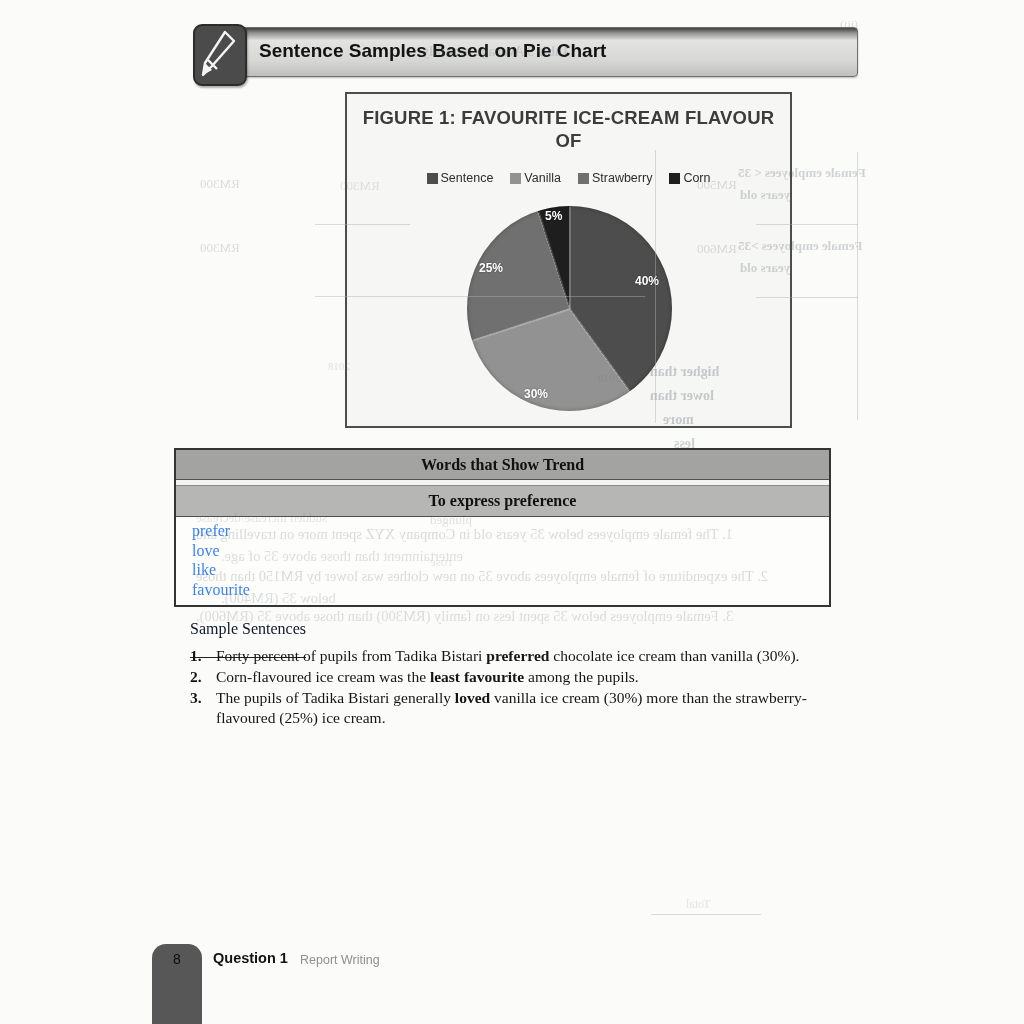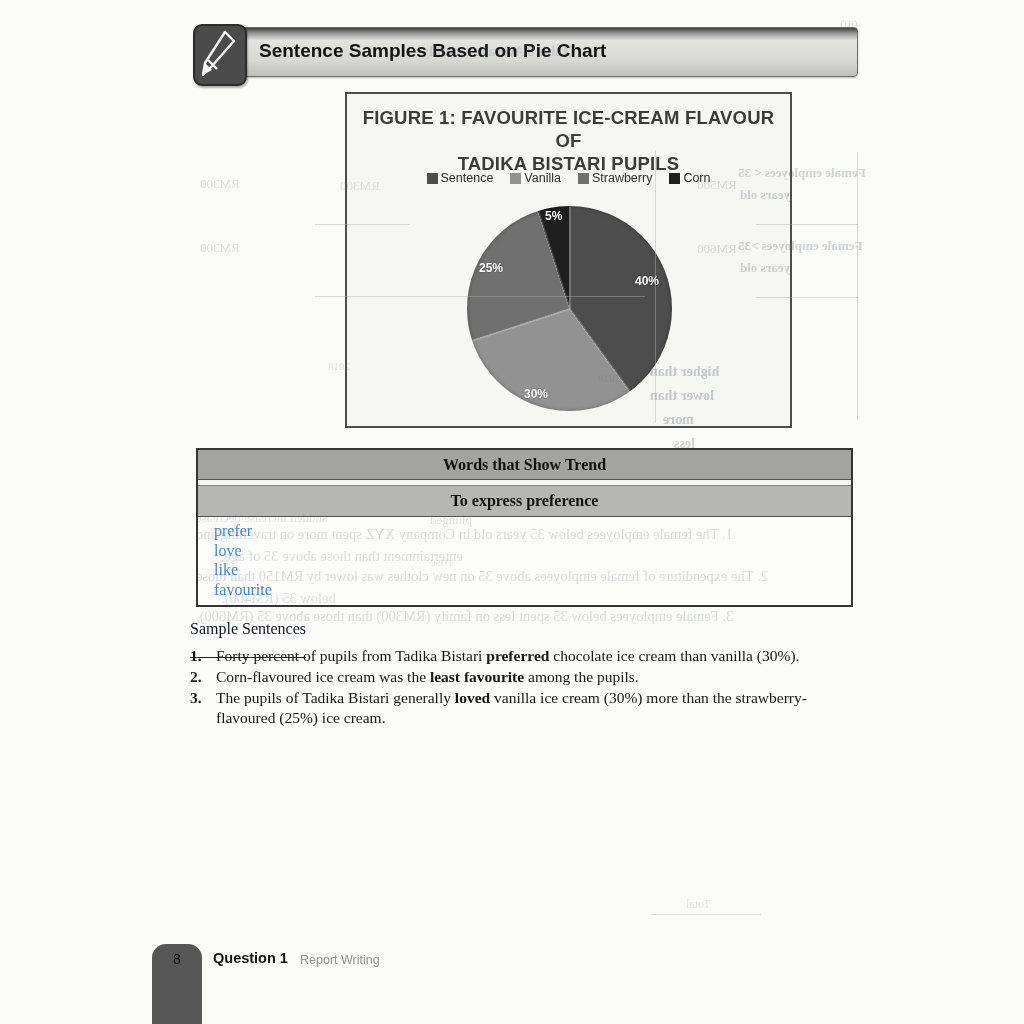--- a/index.html
+++ b/index.html
@@ -22,21 +22,21 @@
     font-family:"Liberation Sans",sans-serif;font-size:12.5px;color:#2d2d2d;}
   .legend-item{display:flex;align-items:center;gap:3px;}
   .legend-swatch{width:11px;height:11px;display:inline-block;}
   .pie{position:absolute;left:120px;top:112px;width:205px;height:205px;border-radius:50%;
     box-shadow:inset 0 0 4px rgba(0,0,0,.3);}
   .pie-label{position:absolute;color:#fff;font-family:"Liberation Sans",sans-serif;font-weight:bold;
     font-size:12px;text-shadow:0 0 2px rgba(0,0,0,.4);}
   .seam{position:absolute;left:50%;top:50%;width:2px;height:102px;margin-left:-1px;
     background:rgba(255,255,255,.22);transform-origin:50% 0%;}
   
-  .words-table{position:absolute;left:196px;top:448px;width:653px;border:2px solid #343434;background:#fdfdfb;}
+  .words-table{position:absolute;left:174px;top:448px;width:653px;border:2px solid #343434;background:#fdfdfb;}
   .wt-row1{height:29px;background:#a3a3a2;border-bottom:1px solid #4f4f4f;text-align:center;
     font-weight:bold;font-size:16px;line-height:29px;color:#101010;}
   .wt-gap{height:5px;background:#f4f4f2;border-bottom:1px solid #8a8a8a;}
   .wt-row2{height:30px;background:#b6b6b5;border-bottom:1px solid #4f4f4f;text-align:center;
     font-weight:bold;font-size:16px;line-height:30px;color:#101010;}
   .wt-body{min-height:78px;padding:4px 10px 6px 16px;font-size:16px;line-height:19.5px;color:#3b82f6;}
   
   .samples-heading{position:absolute;left:190px;top:620px;font-weight:normal;font-size:16px;color:#0f172a;
     border-bottom:1.6px solid #222;padding-bottom:19px;}
   .samples-list{position:absolute;left:190px;top:646px;width:656px;font-size:15.5px;line-height:20px;color:#151515;}
@@ -73,21 +73,20 @@
         <path d="M30 6 L39 15 L17 40 L8 49 L10 37 Z"></path>
         <path d="M13 34 L22 43"></path>
       </g>
       <path d="M8 49 L10 37 L17 44 Z" fill="#f4f4f4"></path>
     </svg>
   </div>
 
   <div class="figure-box">
     <div class="figure-title">
       <div>FIGURE 1: FAVOURITE ICE-CREAM FLAVOUR OF</div>
-      <div>TADIKA BISTARI PUPILS</div>
     </div>
     <div class="legend" id="legend">
         <span class="legend-item">
           <span class="legend-swatch" style="background: rgb(77, 77, 77);"></span>
           <span>Sentence</span>
         </span>
         <span class="legend-item">
           <span class="legend-swatch" style="background: rgb(146, 146, 146);"></span>
           <span>Vanilla</span>
         </span>

